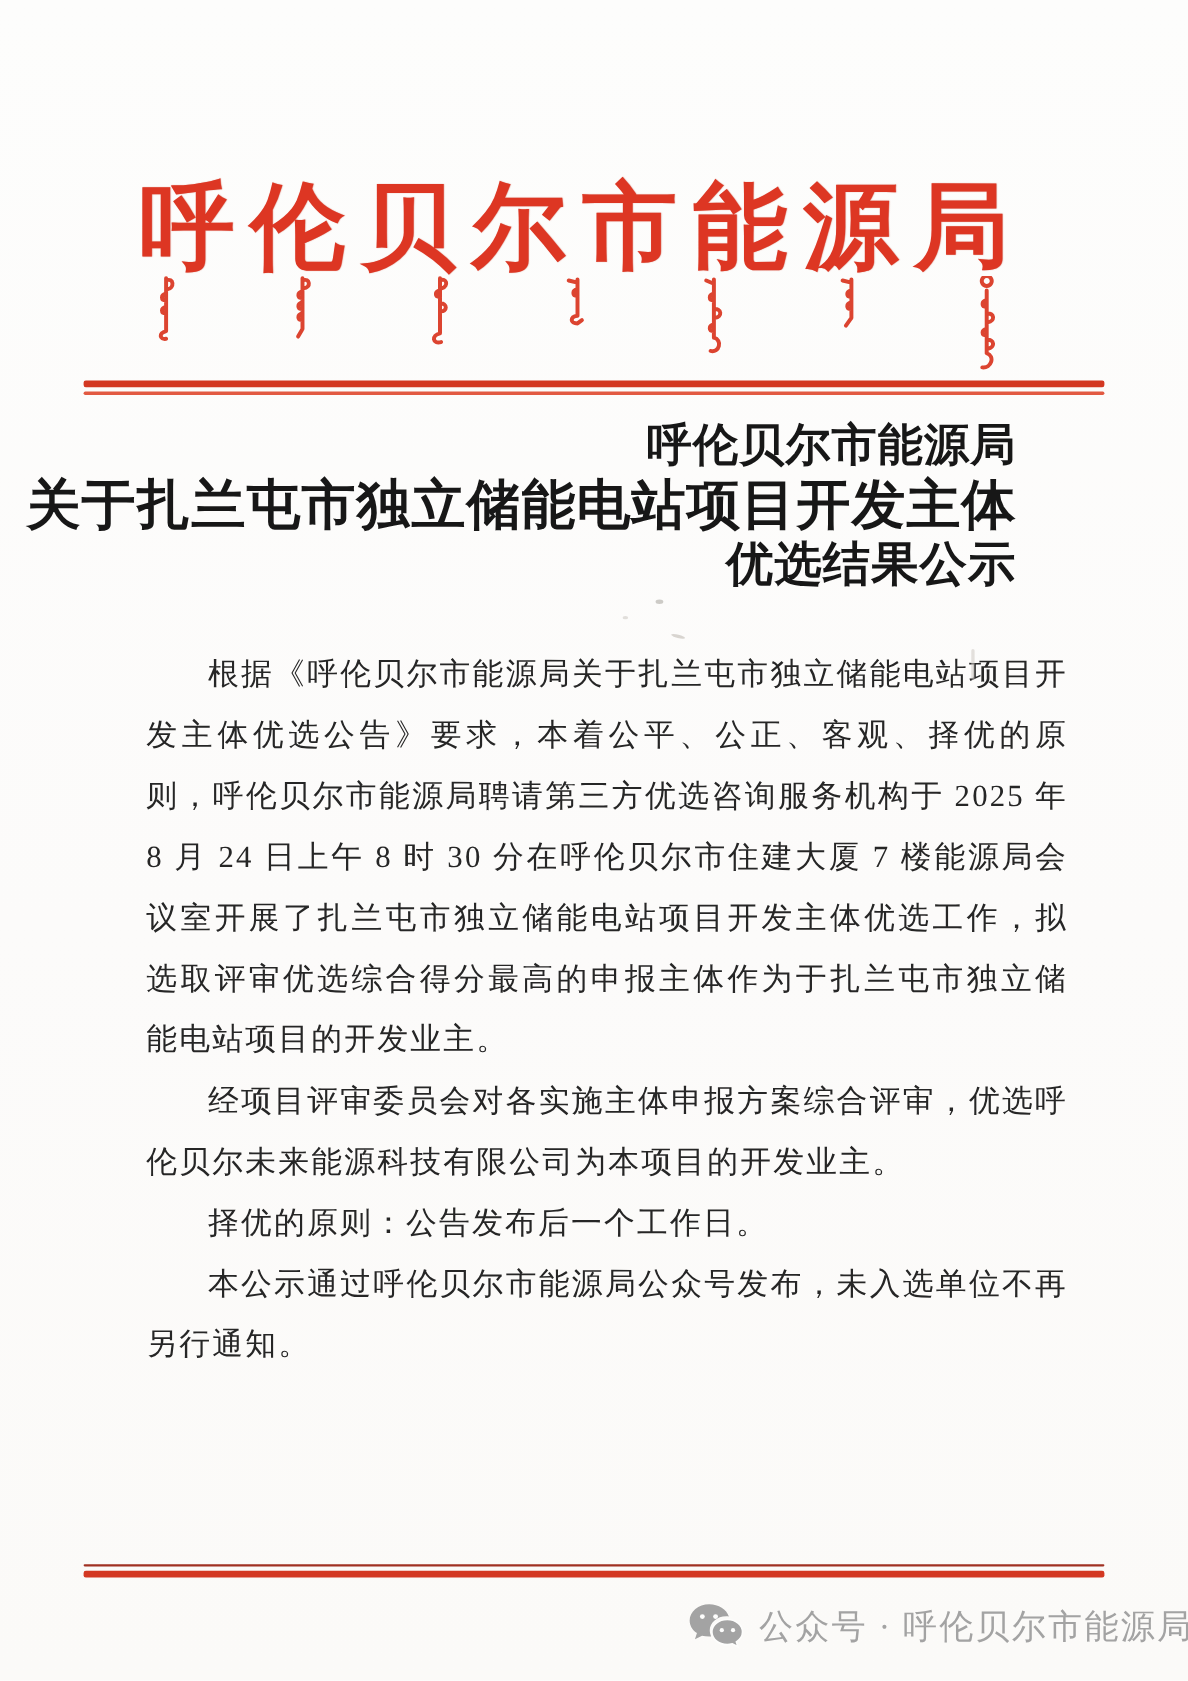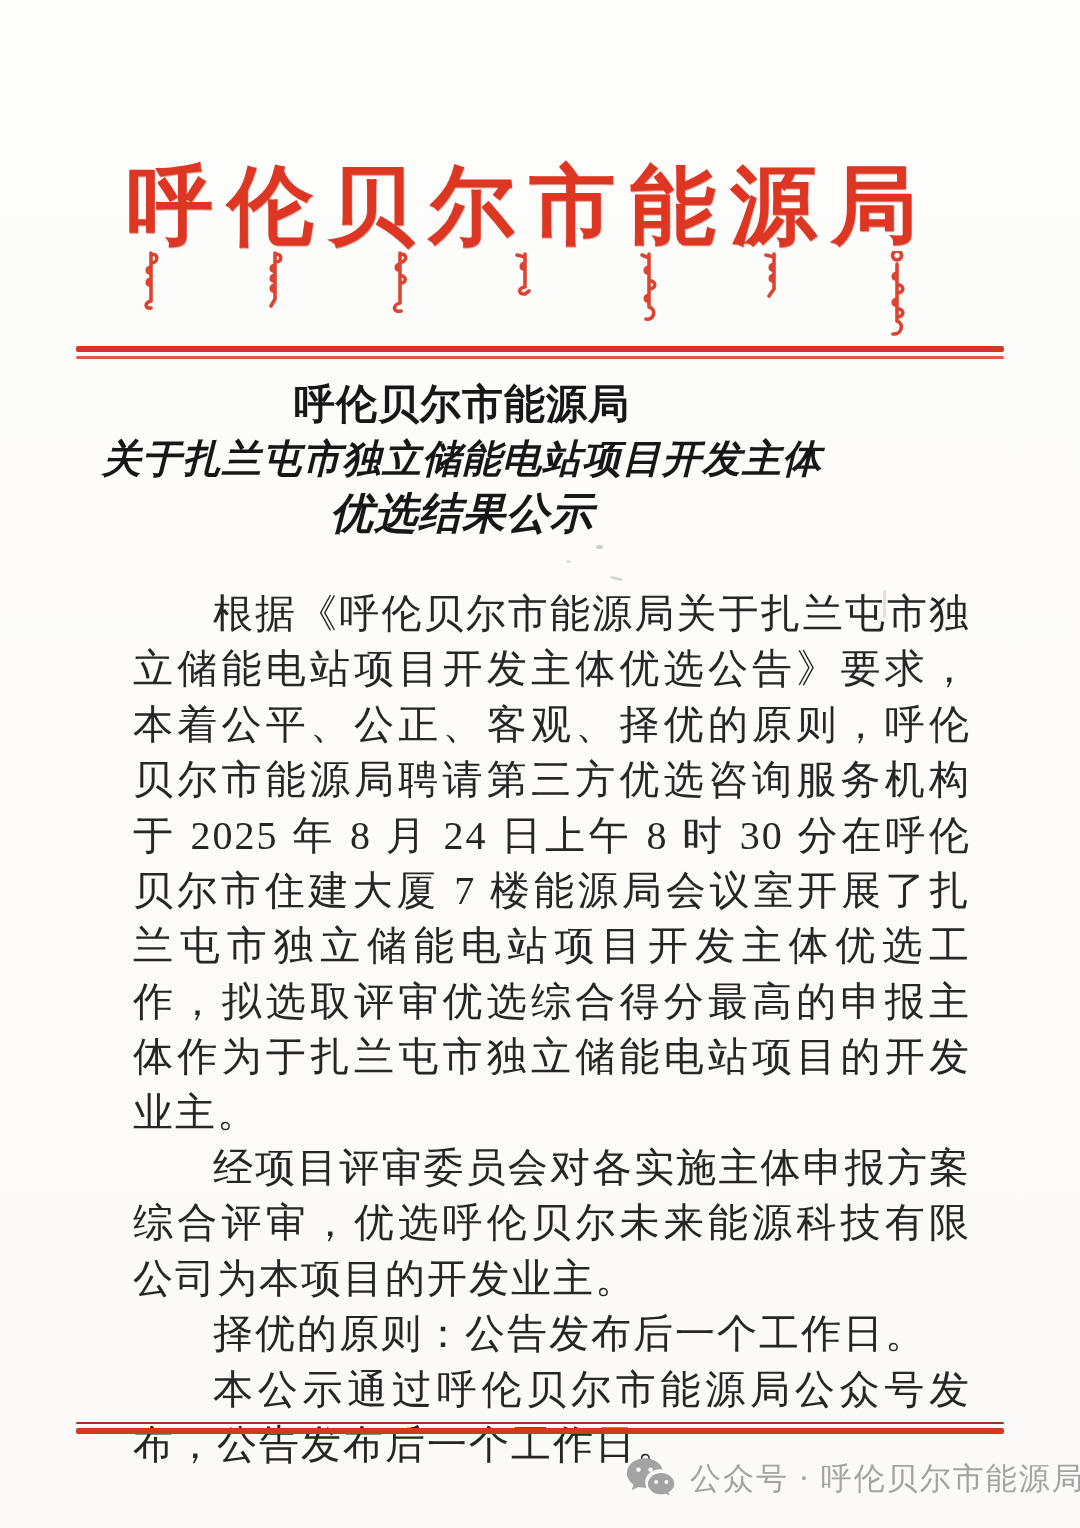--- a/index.html
+++ b/index.html
@@ -37,33 +37,33 @@
   
   .rule { position: absolute; left: 76px; width: 928px; }
   .rule-top-thick   { top: 346px; height: 6px; background: #d33822; border-radius: 2px; }
   .rule-top-thin    { top: 356px; height: 3px; background: #e25a42; border-radius: 2px; }
   .rule-bot-thin    { top: 1422px; height: 2px; background: #a03122; border-radius: 2px; }
   .rule-bot-thick   { top: 1428px; height: 6px; background: #d33822; border-radius: 2px; }
   
   .doc-title {
     position: absolute;
     top: 377px; left: 0; width: 924px;
-    text-align: center;
+    text-align: right;
     color: #171717;
     font-weight: 700;
     letter-spacing: 1px;
   }
   .doc-title .t1 { font-size: 41px; line-height: 54px; }
-  .doc-title .t2 { font-size: 39px; line-height: 55px; font-style: italic; }
-  .doc-title .t3 { font-size: 43px; line-height: 55px; font-style: italic; }
+  .doc-title .t2 { font-size: 49px; line-height: 55px; }
+  .doc-title .t3 { font-size: 43px; line-height: 55px; }
   
   .body-text {
     position: absolute;
     top: 586px; left: 133px; width: 838px;
-    font-size: 40px; line-height: 55.4px;
+    font-size: 28px; line-height: 55.4px;
     letter-spacing: 2px;
     color: #262626;
     text-align: justify;
   }
   .body-text p { margin: 0; text-indent: 2em; }
   
   .footer-mark {
     position: absolute;
     left: 626px; top: 1456px;
     display: flex; align-items: center; gap: 14px;
@@ -126,21 +126,21 @@
   <div class="doc-title">
     <div class="t1">呼伦贝尔市能源局</div>
     <div class="t2">关于扎兰屯市独立储能电站项目开发主体</div>
     <div class="t3">优选结果公示</div>
   </div>
 
   <div class="body-text">
     <p>根据《呼伦贝尔市能源局关于扎兰屯市独立储能电站项目开发主体优选公告》要求，本着公平、公正、客观、择优的原则，呼伦贝尔市能源局聘请第三方优选咨询服务机构于 2025 年 8 月 24 日上午 8 时 30 分在呼伦贝尔市住建大厦 7 楼能源局会议室开展了扎兰屯市独立储能电站项目开发主体优选工作，拟选取评审优选综合得分最高的申报主体作为于扎兰屯市独立储能电站项目的开发业主。</p>
     <p>经项目评审委员会对各实施主体申报方案综合评审，优选呼伦贝尔未来能源科技有限公司为本项目的开发业主。</p>
     <p>择优的原则：公告发布后一个工作日。</p>
-    <p>本公示通过呼伦贝尔市能源局公众号发布，公告发布后一个工作日。</p>
+    <p>本公示通过呼伦贝尔市能源局公众号发布，未入选单位不再另行通知。</p>
   </div>
 
   <div class="artifact a1"></div>
   <div class="artifact a2"></div>
   <div class="artifact a3"></div>
   <div class="artifact a4"></div>
 
   <div class="rule rule-bot-thin"></div>
   <div class="rule rule-bot-thick"></div>
 

